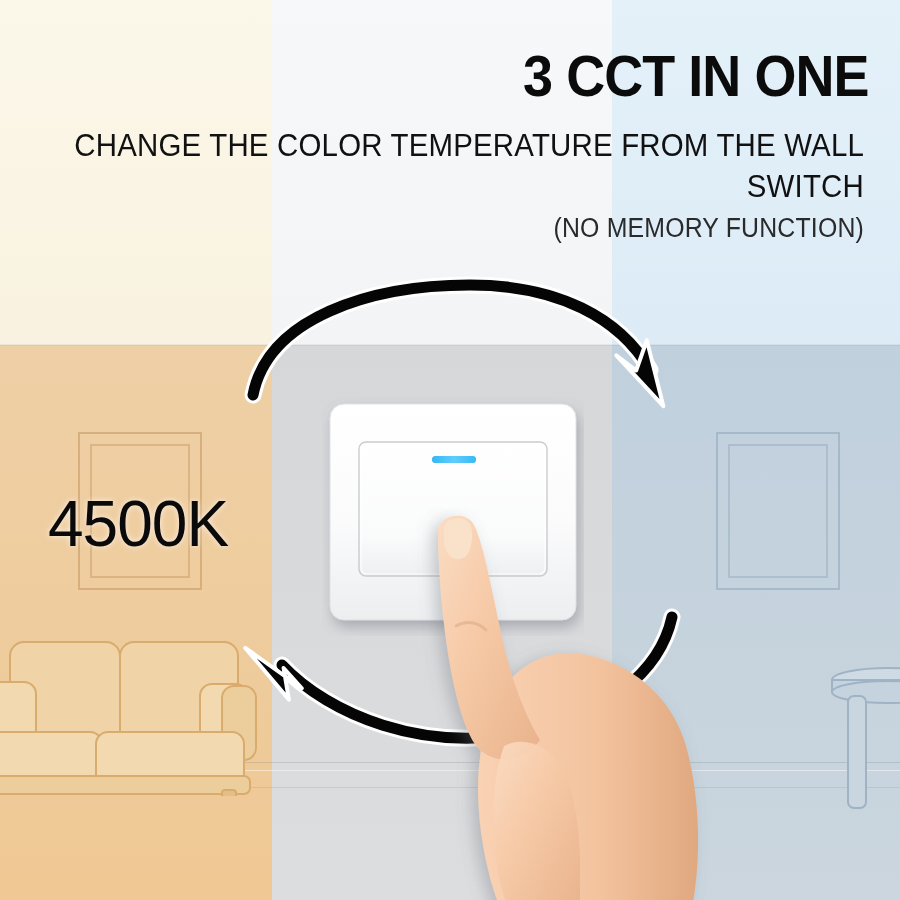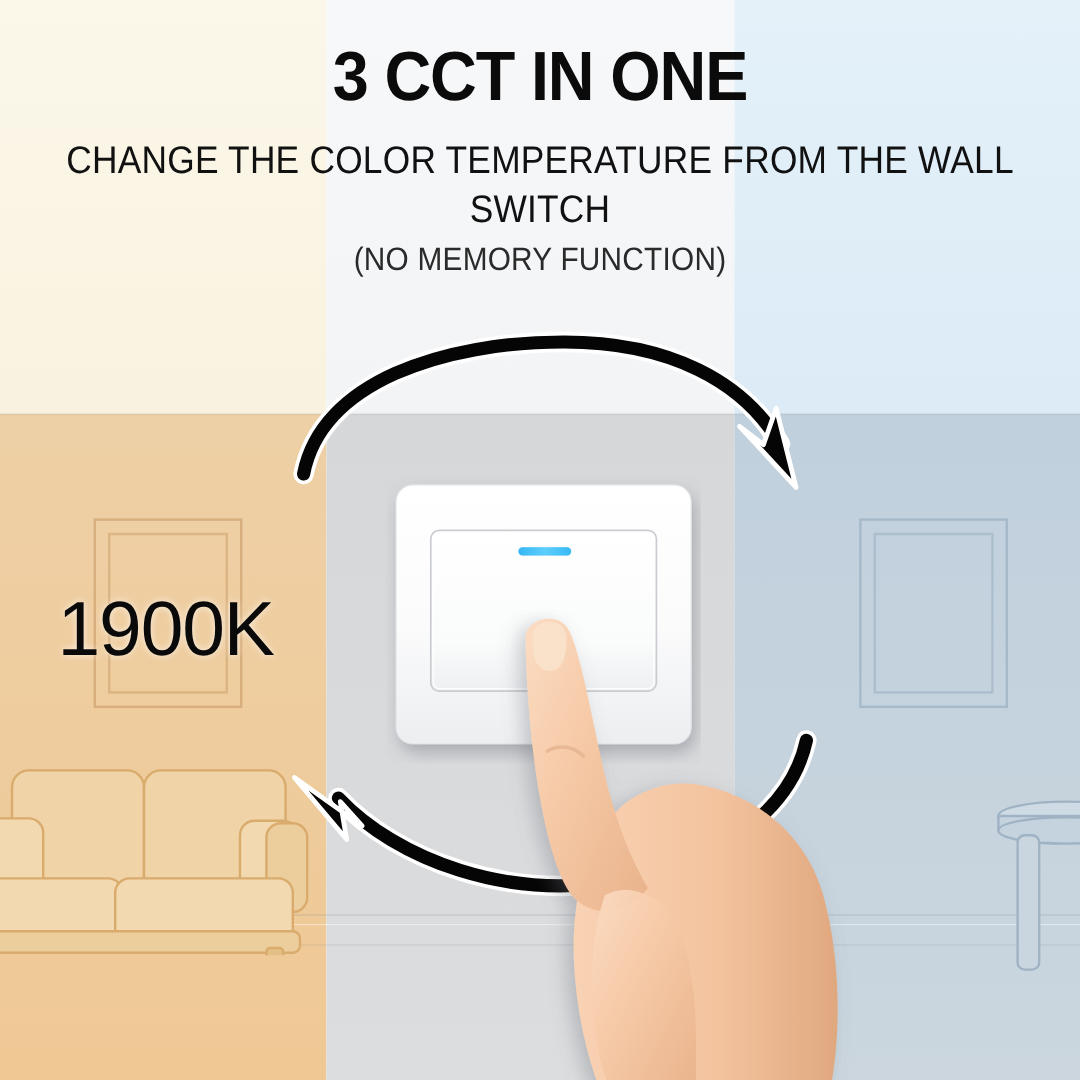--- a/index.html
+++ b/index.html
@@ -38,22 +38,22 @@
   .lower .band-cool    { background:linear-gradient(180deg,#c0d0dd 0%,#cbd6de 100%); }
 
   
   .horizon {
     position:absolute; left:0; right:0; top:344px; height:2px;
     background:rgba(120,130,140,.10);
   }
 
   
   .headings {
-    position:absolute; left:0; right:0; top:34px;
-    text-align:center; z-index:20;
+    position:absolute; left:0; right:0; top:46px;
+    text-align:right; z-index:20;
   }
   .title {
     font-size:58px; font-weight:700; letter-spacing:-1px;
     color:#0b0b0b; line-height:1.05;
     font-stretch:condensed;
     transform:scaleX(.93); transform-origin:center;
   }
   .subtitle {
     margin-top:18px;
     font-size:32px; font-weight:400; color:#111;
@@ -241,21 +241,21 @@
 
       <path d="M40,20 C40,10 60,6 66,16 C70,24 68,42 62,48 C52,56 42,48 40,36 Z" fill="#fae1ca"></path>
 
       <path d="M52,118 C62,112 74,114 82,122" fill="none" stroke="#e0ad88" stroke-width="3" stroke-linecap="round" opacity=".65"></path>
 
       <path d="M100,238 C118,228 142,236 156,256 C170,278 176,320 176,360
                L176,400 L104,400 C86,352 84,284 100,238 Z" fill="url(#skinG)" opacity=".92"></path>
     </g>
   </svg>
 
-  <div class="kelvin kelvin-left">1900K</div>
+  <div class="kelvin kelvin-left">4500K</div>
 
   <div class="headings">
     <div class="title">3 CCT IN ONE</div>
     <div class="subtitle">CHANGE THE COLOR TEMPERATURE FROM THE WALL SWITCH</div>
     <div class="subnote">(NO MEMORY FUNCTION)</div>
   </div>
 
 </div>
 
 </body></html>

